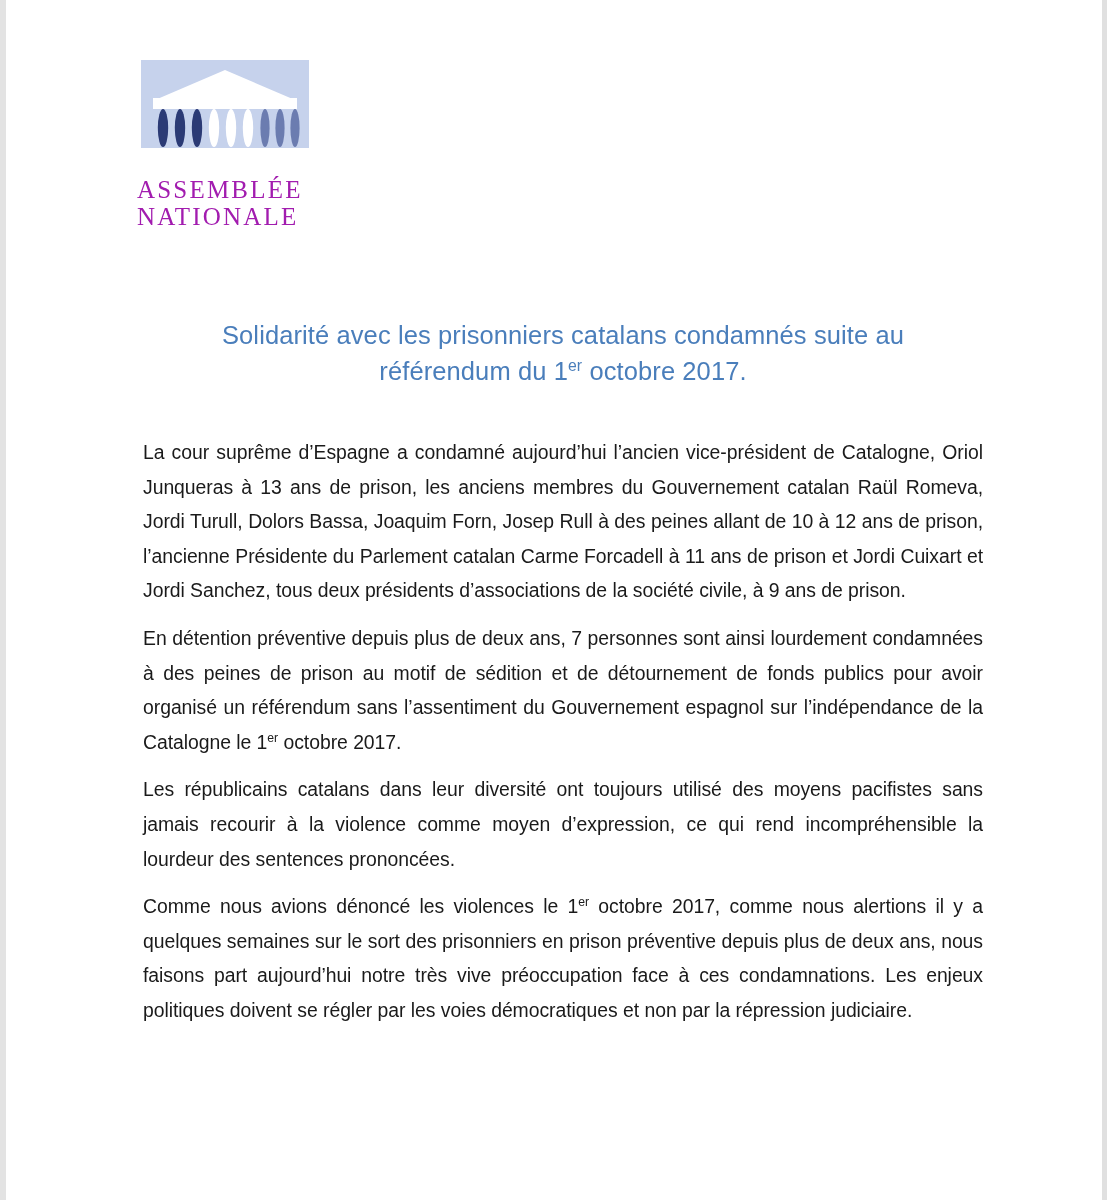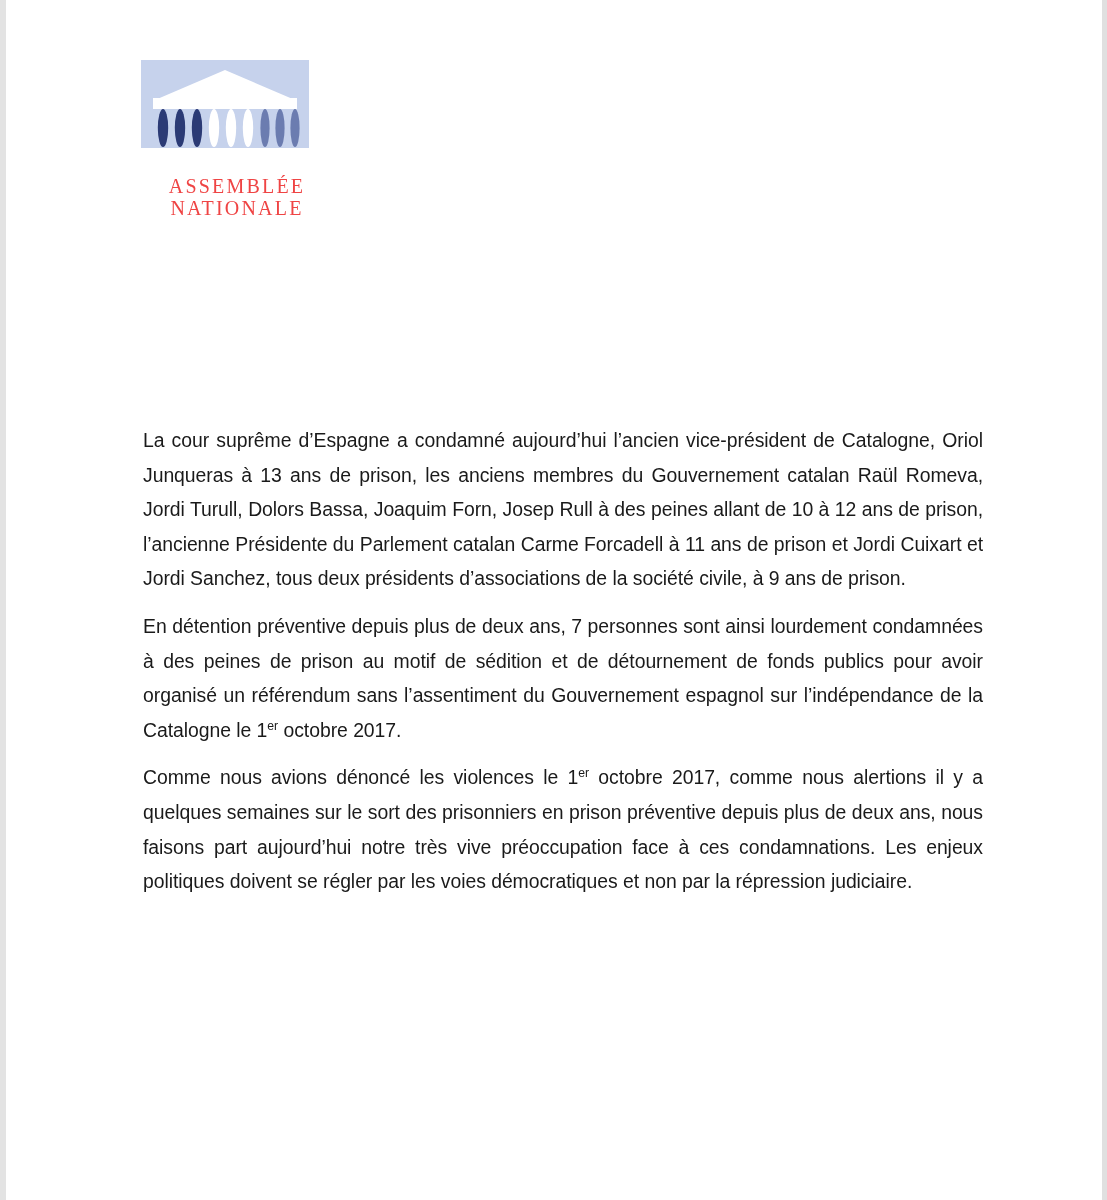--- a/index.html
+++ b/index.html
@@ -36,28 +36,27 @@
     top: 60px;
     width: 200px;
   }
   .logo-mark {
     width: 176px;
     height: 112px;
     display: block;
   }
   .logo-wordmark {
     margin-top: 4px;
-    color: #ef4444;
+    color: #a21caf;
     font-family: "Liberation Serif", serif;
-    font-size: 20px;
+    font-size: 25px;
     line-height: 1.08;
     letter-spacing: 2.2px;
     font-weight: 400;
     white-space: pre-line;
-    text-align: center;
   }
 
   
   .doc-title {
     position: absolute;
     left: 137px;
     top: 300px;
     width: 840px;
     text-align: center;
     color: #4a7ebb;
@@ -78,21 +77,21 @@
     left: 137px;
     top: 423px;
     width: 840px;
   }
   .para {
     text-align: justify;
     text-justify: inter-word;
     color: #1a1a1a;
     font-size: 19.4px;
     line-height: 34.6px;
-    margin: 0 0 13px 0;
+    margin: 12px 0 13px 0;
     letter-spacing: -0.05px;
   }
   .para:last-child { margin-bottom: 0; }
   .para sup {
     font-size: 0.63em;
     vertical-align: super;
     line-height: 0;
   }
 </style>
 </head>
@@ -116,27 +115,33 @@
           <ellipse cx="111" cy="68" rx="5.2" ry="19" fill="#ffffff"></ellipse>
           <ellipse cx="128" cy="68" rx="4.6" ry="19" fill="#6b7cb0"></ellipse>
           <ellipse cx="143" cy="68" rx="4.6" ry="19" fill="#6b7cb0"></ellipse>
           <ellipse cx="158" cy="68" rx="4.6" ry="19" fill="#6b7cb0"></ellipse>
         </g>
       </svg>
       <div class="logo-wordmark">ASSEMBLÉE
 NATIONALE</div>
     </div>
 
+    <h1 class="doc-title">
+      <span>Solidarité avec les prisonniers catalans condamnés suite au</span>
+      <br>
+      <span>référendum du 1</span><sup>er</sup><span> octobre 2017.</span>
+    </h1>
 
     <div class="body-copy">
 
       <p class="para">La cour suprême d’Espagne a condamné aujourd’hui l’ancien vice-président de Catalogne, Oriol Junqueras à 13 ans de prison, les anciens membres du Gouvernement catalan Raül Romeva, Jordi Turull, Dolors Bassa, Joaquim Forn, Josep Rull à des peines allant de 10 à 12 ans de prison, l’ancienne Présidente du Parlement catalan Carme Forcadell à 11 ans de prison et Jordi Cuixart et Jordi Sanchez, tous deux présidents d’associations de la société civile, à 9 ans de prison.</p>
 
       <p class="para"><span>En détention préventive depuis plus de deux ans, 7 personnes sont ainsi lourdement condamnées à des peines de prison au motif de sédition et de détournement de fonds publics pour avoir organisé un référendum sans l’assentiment du Gouvernement espagnol sur l’indépendance de la Catalogne le 1</span><sup>er</sup><span> octobre 2017.</span></p>
 
 
+      <p class="para">Les républicains catalans dans leur diversité ont toujours utilisé des moyens pacifistes sans jamais recourir à la violence comme moyen d’expression, ce qui rend incompréhensible la lourdeur des sentences prononcées.</p>
 
       <p class="para"><span>Comme nous avions dénoncé les violences le 1</span><sup>er</sup><span> octobre 2017, comme nous alertions il y a quelques semaines sur le sort des prisonniers en prison préventive depuis plus de deux ans, nous faisons part aujourd’hui notre très vive préoccupation face à ces condamnations. Les enjeux politiques doivent se régler par les voies démocratiques et non par la répression judiciaire.</span></p>
 
 
     </div>
   </div>
 </div>
 
 </body></html>

